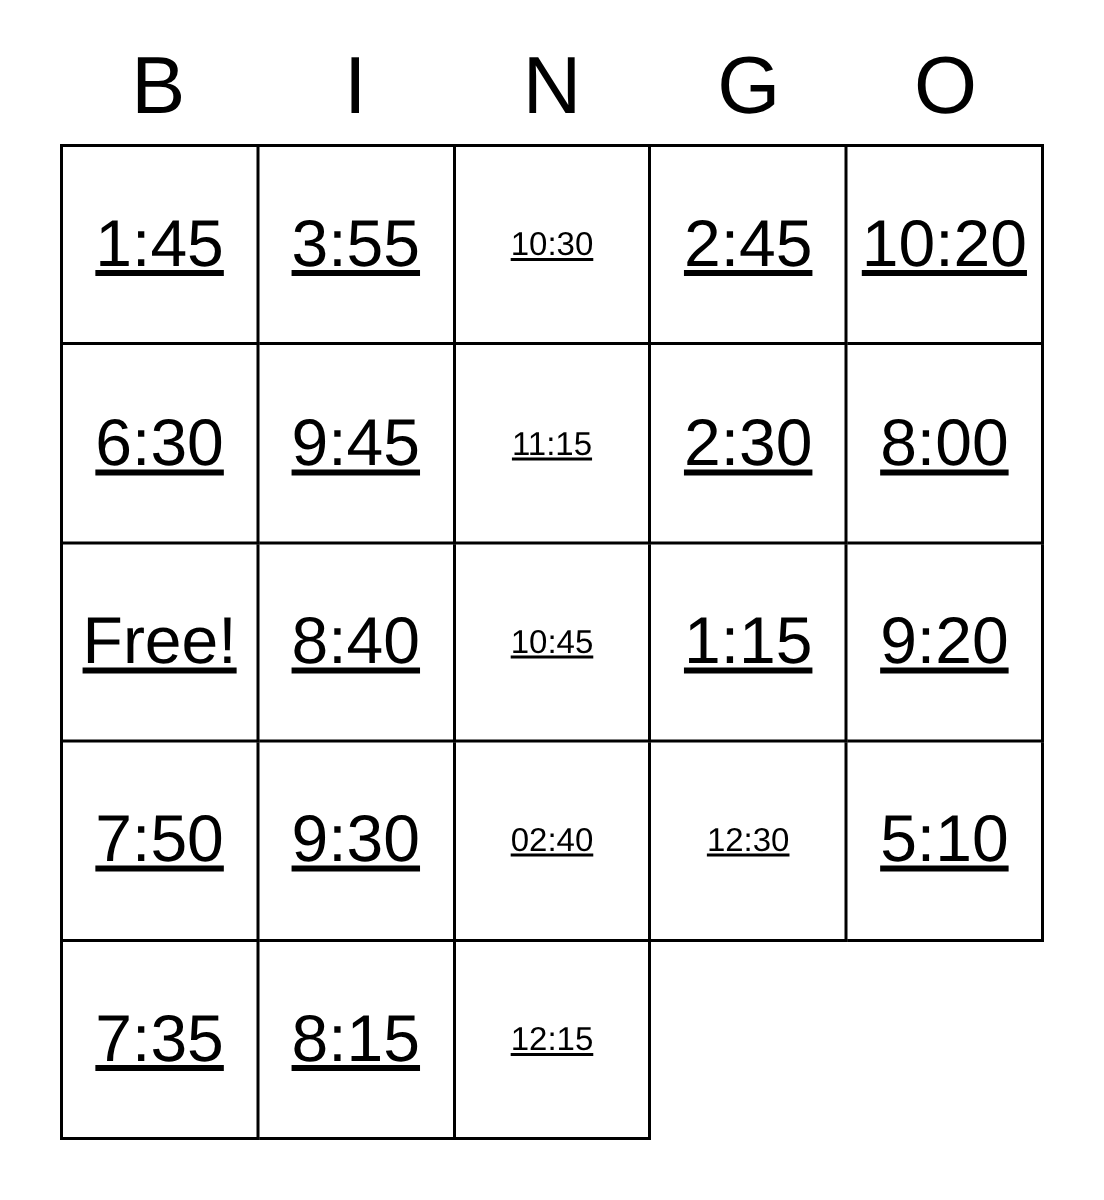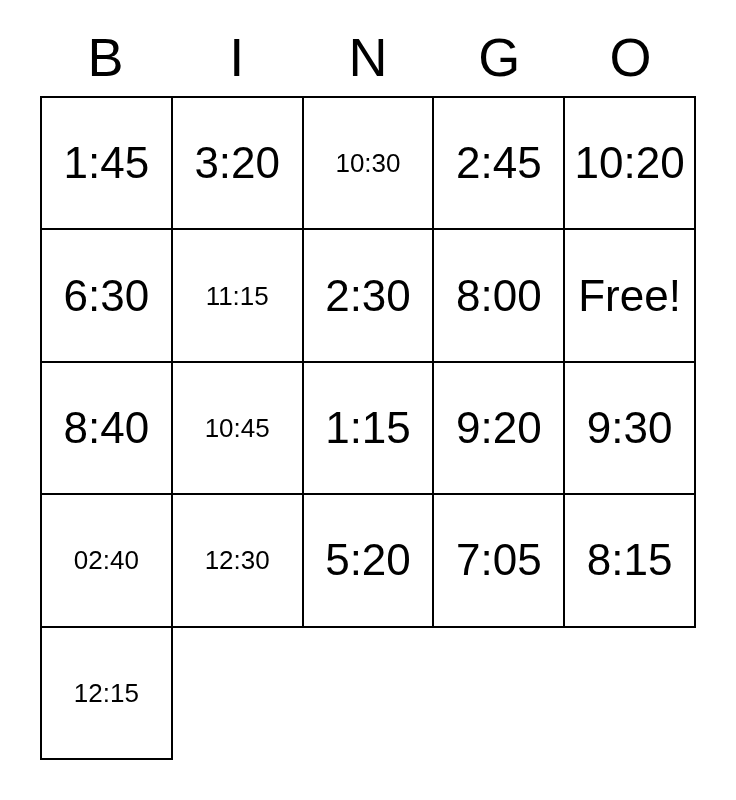--- a/index.html
+++ b/index.html
@@ -35,37 +35,38 @@
     line-height: 1;
     font-family: "Liberation Sans", sans-serif;
   }
   .grid {
     flex: 1;
     display: grid;
     grid-template-columns: repeat(5, 1fr);
     grid-template-rows: repeat(5, 1fr);
     border-top: 2px solid #000;
     border-left: 2px solid #000;
+    text-decoration: underline;
   }
   .cell {
     border-right: 2px solid #000;
     border-bottom: 2px solid #000;
     display: flex;
     align-items: center;
     justify-content: center;
     box-sizing: border-box;
     overflow: hidden;
   }
   .cell span {
     font-size: 44px;
     line-height: 1;
     white-space: nowrap;
   }
   .cell.small span {
-    font-size: 26px;
+    font-size: 22px;
   }
 </style>
 </head>
 <body>
 
 <div class="bingo-wrap">
 
   <div class="header-row">
     <div class="header-cell">B</div>
     <div class="header-cell">I</div>
@@ -73,34 +74,37 @@
     <div class="header-cell">G</div>
     <div class="header-cell">O</div>
   </div>
 
   <div class="grid">
 
     <div class="cell">
         <span>1:45</span>
       </div>
     <div class="cell">
-        <span>3:20</span>
+        <span>3:55</span>
       </div>
     <div class="cell small">
         <span>10:30</span>
       </div>
 
     <div class="cell">
         <span>2:45</span>
       </div>
     <div class="cell">
         <span>10:20</span>
       </div>
     <div class="cell">
         <span>6:30</span>
+      </div>
+    <div class="cell">
+        <span>9:45</span>
       </div>
     <div class="cell small">
         <span>11:15</span>
       </div>
 
     <div class="cell">
         <span>2:30</span>
       </div>
     <div class="cell">
         <span>8:00</span>
@@ -115,34 +119,37 @@
         <span>10:45</span>
       </div>
 
     <div class="cell">
         <span>1:15</span>
       </div>
     <div class="cell">
         <span>9:20</span>
       </div>
     <div class="cell">
+        <span>7:50</span>
+      </div>
+    <div class="cell">
         <span>9:30</span>
       </div>
     <div class="cell small">
         <span>02:40</span>
       </div>
 
     <div class="cell small">
         <span>12:30</span>
       </div>
     <div class="cell">
-        <span>5:20</span>
+        <span>5:10</span>
       </div>
     <div class="cell">
-        <span>7:05</span>
+        <span>7:35</span>
       </div>
     <div class="cell">
         <span>8:15</span>
       </div>
     <div class="cell small">
         <span>12:15</span>
       </div>
 
   </div>
 </div>

